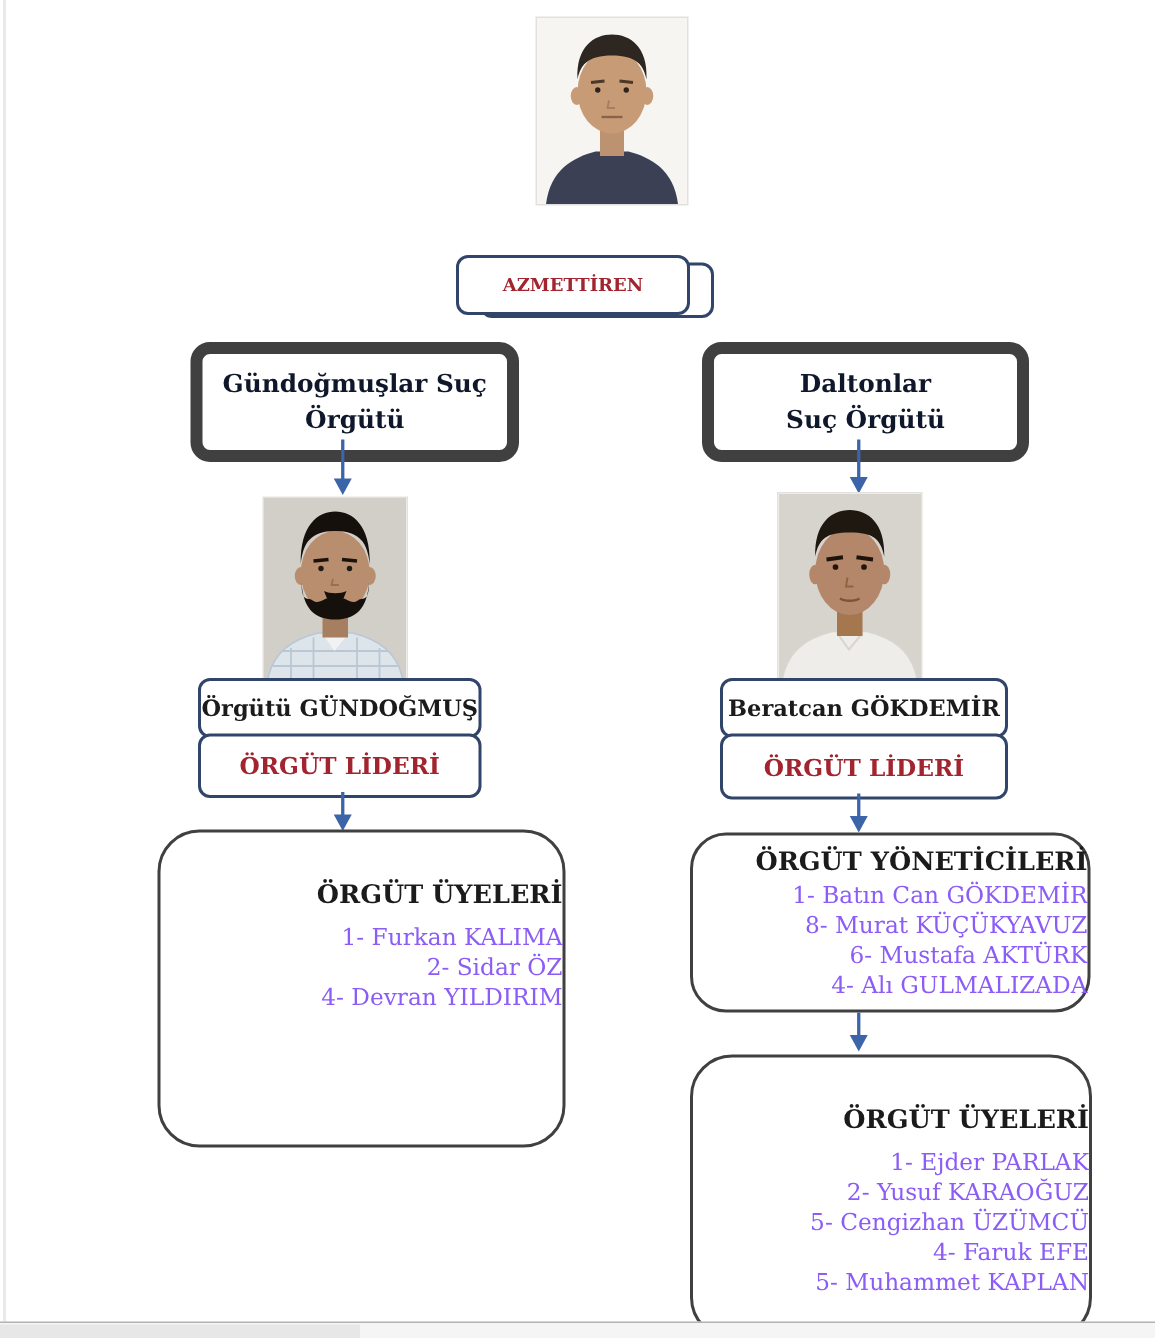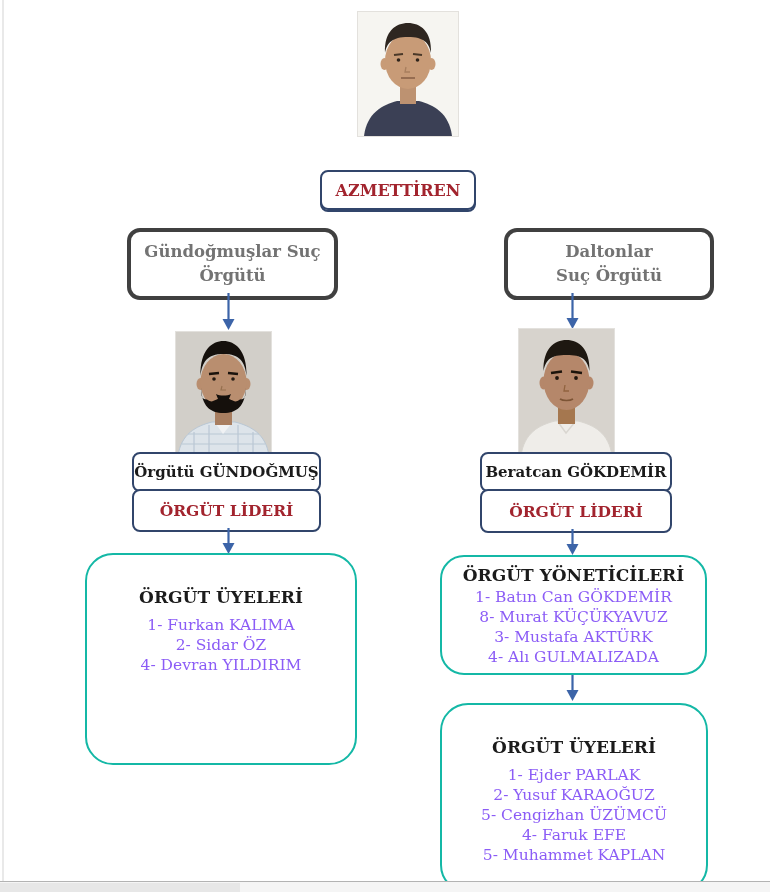--- a/index.html
+++ b/index.html
@@ -9,27 +9,27 @@
   }
   .edge-line{position:absolute;left:2px;top:0;width:2px;height:881px;background:#e9e9e9;}
   .photo{position:absolute;overflow:hidden;border:1px solid #e3e1dd;}
   .photo svg{display:block;}
   .nbox{
     position:absolute;background:#ffffff;border:2px solid #31456b;border-radius:8px;
     display:flex;align-items:center;justify-content:center;text-align:center;
     color:#1b1b1b;font-weight:bold;
   }
   .orgbox{
-    position:absolute;background:#ffffff;border:4px solid #404040;border-radius:13px;
+    position:absolute;background:#ffffff;border:8px solid #404040;border-radius:13px;
     display:flex;flex-direction:column;align-items:center;justify-content:center;
-    text-align:center;color:#737373;font-weight:bold;font-size:16.5px;line-height:24px;
+    text-align:center;color:#0f172a;font-weight:bold;font-size:16.5px;line-height:24px;
   }
   .bigbox{
-    position:absolute;background:#ffffff;border:2px solid #14b8a6;border-radius:28px;
-    text-align:center;color:#1b1b1b;
+    position:absolute;background:#ffffff;border:2px solid #404040;border-radius:28px;
+    text-align:right;color:#1b1b1b;margin-left:20px;
   }
   .bigbox .title{font-weight:bold;font-size:17px;line-height:24px;}
   .bigbox .item{font-size:15.5px;line-height:20px;color:#8b5cf6;}
   .red{color:#a2242e;}
   .arrow{position:absolute;overflow:visible;}
   .scrollbar{
     position:absolute;left:0;top:881px;width:770px;height:11px;
     background:#f5f5f5;border-top:1px solid #b3b3b3;z-index:10;box-sizing:border-box;
   }
   .scrollbar .thumb{position:absolute;left:0;top:1px;width:240px;height:9px;background:#e7e7e7;}
@@ -56,30 +56,30 @@
       <circle cx="59.5" cy="48" r="1.8" fill="#2f241c"></circle>
       <path d="M48,55 L47,60 L52,60" stroke="#a87f5e" stroke-width="1.3" fill="none"></path>
       <path d="M43,66 L57,66" stroke="#8a6248" stroke-width="1.6" fill="none"></path>
     </svg>
   </div>
 
   <div class="nbox" style="left:320px;top:135px;width:152px;height:33px;font-size:16px;margin-top:40px;">
     <span>Naci YILMAZ</span>
   </div>
 
-  <div class="nbox" style="left:320px;top:170px;width:152px;height:36px;font-size:16px;">
+  <div class="nbox" style="left:304px;top:170px;width:152px;height:36px;font-size:12px;">
     <span class="red">AZMETTİREN</span>
   </div>
 
   <div class="orgbox" style="left:127px;top:228px;width:203px;height:64px;">
     <div>Gündoğmuşlar Suç</div>
     <div>Örgütü</div>
   </div>
 
-  <div class="orgbox" style="left:468px;top:228px;width:202px;height:64px;margin-left:36px;">
+  <div class="orgbox" style="left:468px;top:228px;width:202px;height:64px;">
     <div>Daltonlar</div>
     <div>Suç Örgütü</div>
   </div>
 
   <svg class="arrow" style="left:218px;top:293px;" width="21" height="37">
     <line x1="10.5" y1="0" x2="10.5" y2="27" stroke="#3c64a8" stroke-width="2.2"></line>
     <path d="M4.5,26 L16.5,26 L10.5,37 Z" fill="#3c64a8"></path>
   </svg>
 
   <svg class="arrow" style="left:562px;top:293px;" width="21" height="36">
@@ -160,21 +160,21 @@
 
   <svg class="arrow" style="left:562px;top:529px;" width="21" height="26">
     <line x1="10.5" y1="0" x2="10.5" y2="16" stroke="#3c64a8" stroke-width="2.2"></line>
     <path d="M4.5,15 L16.5,15 L10.5,26 Z" fill="#3c64a8"></path>
   </svg>
 
   <div class="bigbox" style="left:440px;top:555px;width:267px;height:120px;padding-top:6px;box-sizing:border-box;border-radius:24px;">
     <div class="title">ÖRGÜT YÖNETİCİLERİ</div>
     <div class="item">1- Batın Can GÖKDEMİR</div>
     <div class="item">8- Murat KÜÇÜKYAVUZ</div>
-    <div class="item">3- Mustafa AKTÜRK</div>
+    <div class="item">6- Mustafa AKTÜRK</div>
     <div class="item">4- Alı GULMALIZADA</div>
   </div>
 
   <svg class="arrow" style="left:562px;top:675px;" width="21" height="26">
     <line x1="10.5" y1="0" x2="10.5" y2="16" stroke="#3c64a8" stroke-width="2.2"></line>
     <path d="M4.5,15 L16.5,15 L10.5,26 Z" fill="#3c64a8"></path>
   </svg>
 
   <div class="bigbox" style="left:440px;top:703px;width:268px;height:190px;padding-top:30px;box-sizing:border-box;">
     <div class="title" style="margin-bottom:6px;">ÖRGÜT ÜYELERİ</div>

